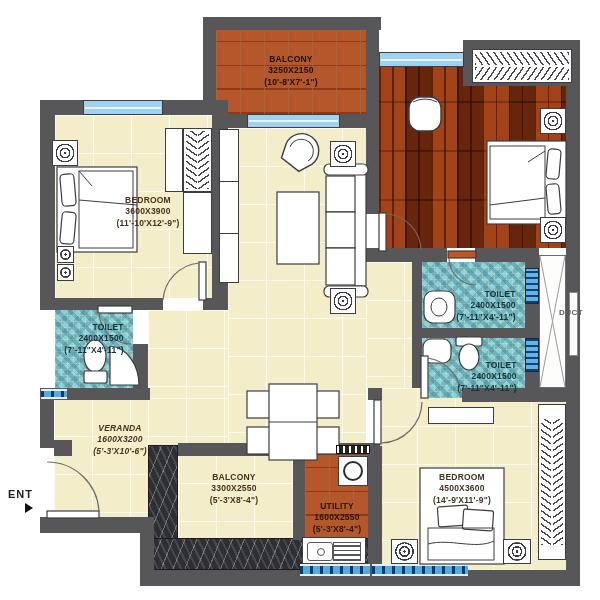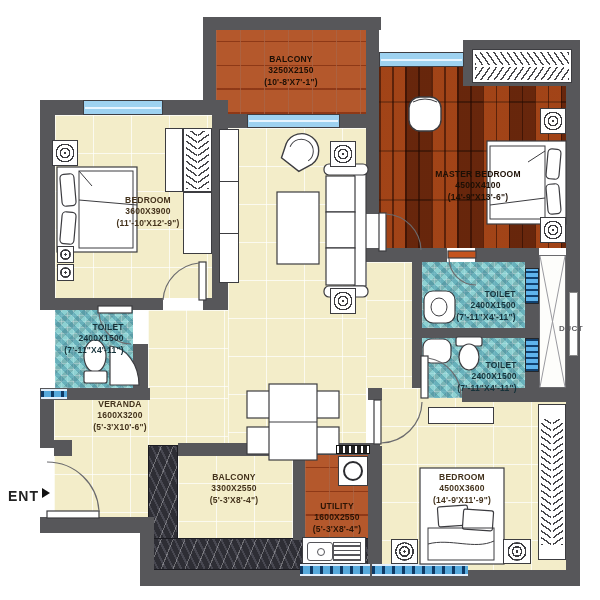--- a/index.html
+++ b/index.html
@@ -54,21 +54,21 @@
   .sink .bowl::after{content:"";position:absolute;left:9px;top:5px;width:6px;height:6px;border:1.2px solid #55555a;border-radius:50%;}
   .sink .drain{position:absolute;right:4px;top:4px;width:26px;height:17px;border:1px solid #55555a;
     background:repeating-linear-gradient(0deg,#55555a 0 1.4px,transparent 1.4px 4.4px);}
   .label{z-index:8;transform:translate(-50%,-50%);text-align:center;font-size:8.5px;font-weight:bold;
     color:#43321c;line-height:1.35;white-space:nowrap;letter-spacing:.2px;}
   .label.dark{color:#1c0f05;}
   .label.aqua{color:#16323a;text-align:right;}
   .label.terra2{color:#2b1405;}
   .badge{z-index:9;background:#fdfae9;border:1.6px solid #1f1f1f;box-sizing:border-box;display:flex;
     align-items:center;justify-content:center;font-size:15px;font-weight:bold;color:#111;letter-spacing:.5px;}
-  .entwrap{z-index:9;display:flex;align-items:flex-start;gap:3px;font-size:14px;font-weight:bold;color:#222;letter-spacing:1px;}
+  .entwrap{z-index:9;display:flex;align-items:flex-end;gap:3px;font-size:11px;font-weight:bold;color:#222;letter-spacing:1px;flex-direction:column;}
   .tri{width:0;height:0;border-left:8px solid #111;border-top:5px solid transparent;border-bottom:5px solid transparent;}
   .ductlbl{z-index:8;font-size:8px;font-weight:bold;color:#5c5c60;letter-spacing:.5px;transform:translate(-50%,-50%);}
 </style>
 </head>
 <body>
 
 <div id="plan">
 
   <div class="floor floor-terra" style="left:216px;top:30px;width:150px;height:84px;"></div>
   <div class="floor floor-cream" style="left:55px;top:115px;width:157px;height:183px;"></div>
@@ -272,62 +272,57 @@
   <div class="label" style="left:148px;top:212px;">
     <div>BEDROOM</div>
     <div>3600X3900</div>
     <div>(11'-10'X12'-9")</div>
   </div>
   <div class="label dark" style="left:291px;top:71px;">
     <div>BALCONY</div>
     <div>3250X2150</div>
     <div>(10'-8'X7'-1")</div>
   </div>
-  <div class="label dark" style="left:478px;top:186px;">
-    <div>MASTER BEDROOM</div>
-    <div>4500X4100</div>
-    <div>(14'-9"X13'-6")</div>
-  </div>
   <div class="label aqua" style="left:94px;top:339px;">
     <div>TOILET</div>
     <div>2400X1500</div>
     <div>(7'-11"X4'-11")</div>
   </div>
   <div class="label aqua" style="left:486px;top:306px;">
     <div>TOILET</div>
     <div>2400X1500</div>
     <div>(7'-11"X4'-11")</div>
   </div>
   <div class="label aqua" style="left:487px;top:377px;">
     <div>TOILET</div>
     <div>2400X1500</div>
     <div>(7'-11"X4'-11")</div>
   </div>
-  <div class="label" style="left:120px;top:416px;">
+  <div class="label" style="left:120px;top:440px;font-style:italic;">
     <div>VERANDA</div>
     <div>1600X3200</div>
     <div>(5'-3'X10'-6")</div>
   </div>
   <div class="label" style="left:234px;top:489px;">
     <div>BALCONY</div>
     <div>3300X2550</div>
     <div>(5'-3'X8'-4")</div>
   </div>
   <div class="label terra2" style="left:337px;top:518px;">
     <div>UTILITY</div>
     <div>1600X2550</div>
     <div>(5'-3'X8'-4")</div>
   </div>
   <div class="label" style="left:462px;top:489px;">
     <div>BEDROOM</div>
     <div>4500X3600</div>
     <div>(14'-9'X11'-9")</div>
   </div>
 
-  <div class="ductlbl" style="left:553px;top:328px;padding-left:36px;">
+  <div class="ductlbl" style="left:553px;top:312px;padding-left:36px;">
     <span>DUCT</span>
   </div>
   <div class="entwrap" style="left:8px;top:488px;">
     <span>ENT</span>
     <span class="tri"></span>
   </div>
 
 </div>
 
 </body></html>

